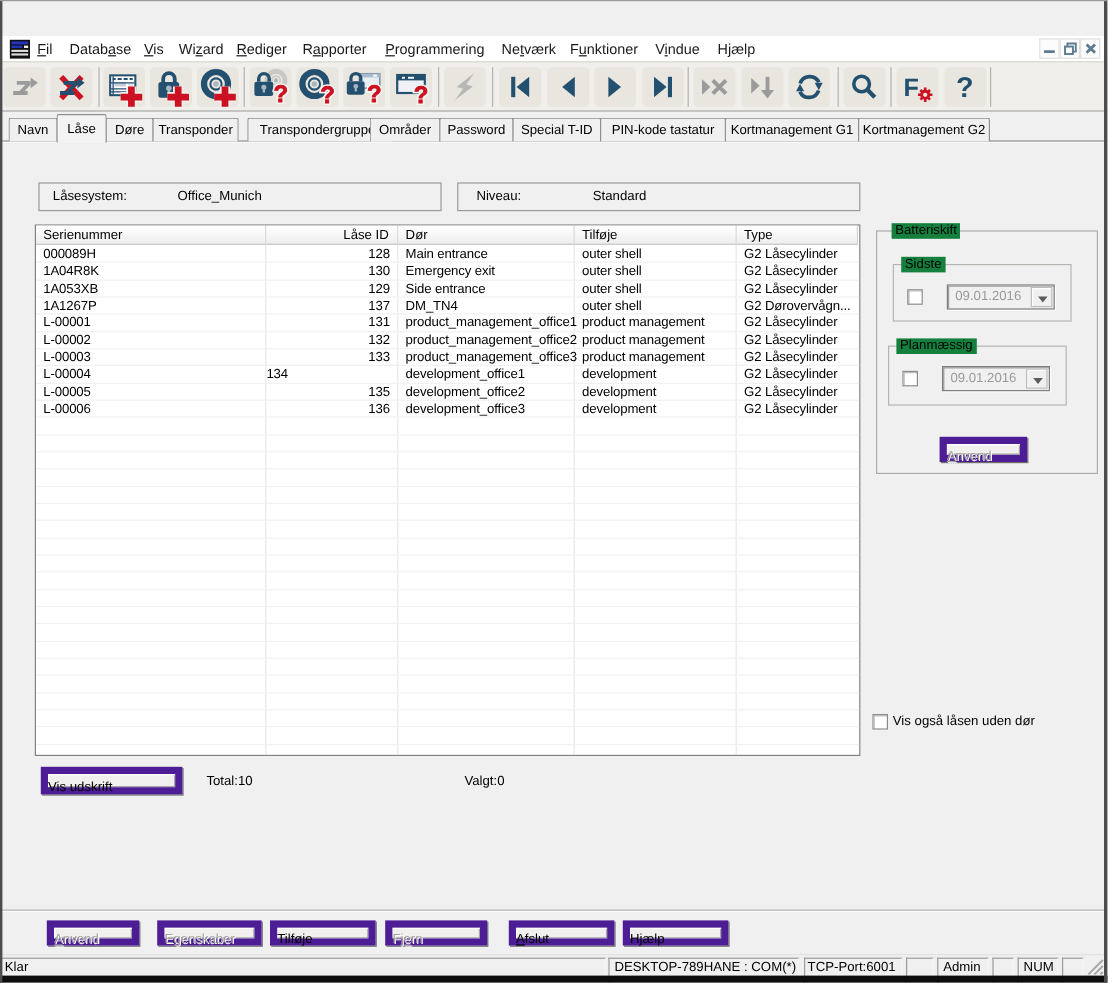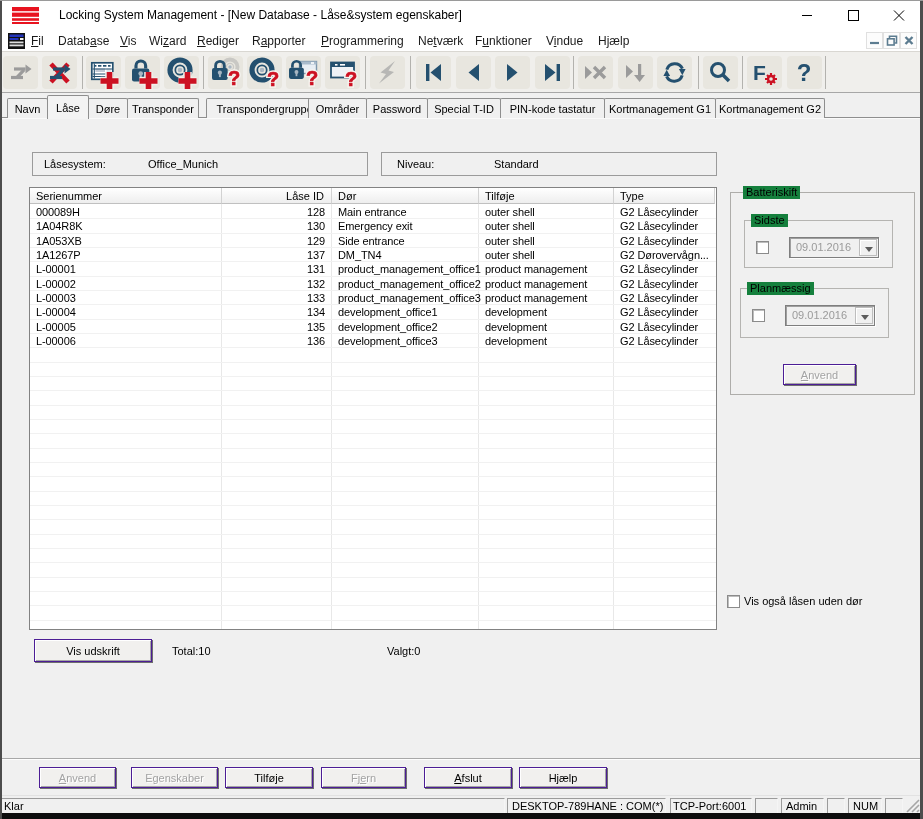--- a/index.html
+++ b/index.html
@@ -18,55 +18,39 @@
 .tab.sel { top:95px; height:24px; background:#f3f3f3; padding-top:6px; z-index:3; }
 #pageline { position:absolute; left:0px; top:117px; width:923px; height:2px; border-top:1px solid #8e8e8e; background:#fafafa; }
 .fieldbox { position:absolute; border:1px solid #9b9b9b; background:#f0f0f0; font-size:11px; }
 #table { position:absolute; left:29px; top:187px; width:688px; height:443px; background:#ffffff; border:1px solid #828282; }
 .th { position:absolute; top:0; height:16px; background:linear-gradient(#ffffff,#eeeeee); border-right:1px solid #d2d2d2; border-bottom:1px solid #c0c0c0; font-size:11px; color:#000; padding:2px 0 0 6px; }
 .col { position:absolute; top:16px; bottom:0; width:1px; background:#e8e8e8; }
 .rowline { position:absolute; left:0; width:100%; height:1px; background:#f1f1f1; }
 .cell { position:absolute; font-size:11px; letter-spacing:-0.1px; color:#000; white-space:nowrap; height:14px; }
 .group { position:absolute; border:1px solid #aeadaa; }
 .group > span { position:absolute; top:-7px; left:8px; background:#15803d; padding:0 3px; font-size:11px; color:#000; line-height:13px; }
-.cbtn { position:absolute; background:#f1f0ee; border:1px solid #4c1d95; box-shadow:inset 1px 1px 0 #ffffff, inset -1px -1px 0 #a5a5a5, 1px 1px 0 #6e6e6e; font-size:11px; color:#000; text-align:center; }
+.cbtn { position:absolute; background:#f1f0ee; border:6px solid #4c1d95; box-shadow:inset 1px 1px 0 #ffffff, inset -1px -1px 0 #a5a5a5, 1px 1px 0 #6e6e6e; font-size:11px; color:#000; text-align:left; }
 .cbtn.dis { color:#a3a3a3; text-shadow:1px 1px 0 #fff; }
 .chk { position:absolute; width:13px; height:13px; background:#fff; border:1px solid #8b8b8b; box-shadow:inset 1px 1px 0 #bdbdbd; }
 .combo { position:absolute; background:#f0f0f0; border:1px solid #7e7e7e; box-shadow:inset 1px 1px 0 #9f9f9f, 1px 1px 0 #fdfdfd; }
 .combo .txt { position:absolute; left:6px; top:3px; font-size:11px; color:#9a9a9a; }
 .combo .drop { position:absolute; right:1px; top:1px; bottom:1px; width:18px; background:#f0f0f0; border:1px solid #bdbdbd; box-shadow:inset 1px 1px 0 #fff; }
 .combo .drop:after { content:""; position:absolute; left:5px; top:7px; border:4px solid transparent; border-top:5px solid #5c5c5c; }
 #statusbar { position:absolute; left:0; top:795px; width:100%; height:18px; background:#f0f0f0; border-top:1px solid #e2e2e2; font-size:11px; }
 .sseg { position:absolute; top:2px; height:28px; border:1px solid #9b9b9b; border-bottom-color:#f5f5f5; border-right-color:#f5f5f5; color:#000; padding:1px 0 0 4px; white-space:nowrap; overflow:visible; }
 #blackstrip { position:absolute; left:0; top:813px; width:100%; height:6px; background:#0d0d0d; }
 .lbl { position:absolute; font-size:11px; color:#000; white-space:nowrap; }
 u { text-decoration:underline; }
 </style>
 </head>
 <body>
 <div id="win">
   <div class="abs" style="left:0;top:0;width:2px;height:819px;background:#4d4d4d;z-index:50"></div>
   <div class="abs" style="left:920px;top:0;width:3px;height:819px;background:#4d4d4d;z-index:50"></div>
   <div class="abs" style="left:0;top:0;width:923px;height:1px;background:#9a9a9a;z-index:50"></div>
-  <div id="titlebar">
-    <svg class="abs" style="left:12px;top:7px" width="27" height="17" viewBox="0 0 27 17">
-      <rect x="0" y="0" width="27" height="4.2" fill="#e8131f"></rect>
-      <rect x="0" y="5.6" width="27" height="4.2" fill="#e8131f"></rect>
-      <rect x="0" y="11.2" width="27" height="2.6" fill="#e8131f"></rect>
-      <rect x="0" y="15" width="27" height="2" fill="#e8131f"></rect>
-    </svg>
-    <div id="title-text">Locking System Management - [New Database - Låse&amp;system egenskaber]</div>
-    <svg class="abs" style="left:797px;top:0" width="120" height="30" viewBox="0 0 120 30">
-      <g stroke="#000" stroke-width="1" fill="none">
-        <path d="M5 15.5 H15"></path>
-        <rect x="51.5" y="10.5" width="10" height="10"></rect>
-        <path d="M97 10.5 L107 20.5 M107 10.5 L97 20.5"></path>
-      </g>
-    </svg>
-  </div>
   <div id="menubar">
     <svg class="abs" style="left:8px;top:3px" width="17" height="16" viewBox="0 0 17 16">
       <rect x="0" y="0" width="17" height="16" fill="#111"></rect>
       <rect x="1.5" y="1.5" width="14" height="2.5" fill="#2233bb"></rect>
       <rect x="1.5" y="5" width="9" height="2" fill="#2233bb"></rect>
       <rect x="12" y="5" width="3.5" height="2" fill="#eee"></rect>
       <rect x="1.5" y="8.5" width="14" height="1.8" fill="#ddd"></rect>
       <rect x="1.5" y="11.5" width="14" height="1.8" fill="#ddd"></rect>
     </svg>
     <span class="menuitem" style="left:31px"><u>F</u>il</span>
@@ -359,21 +343,21 @@
         <div class="cell" style="left:192px;top:89.65px;width:103px;text-align:right">132</div>
         <div class="cell" style="left:308px;top:89.65px">product_management_office2</div>
         <div class="cell" style="left:455px;top:89.65px">product management</div>
         <div class="cell" style="left:590px;top:89.65px">G2 Låsecylinder</div>
         <div class="cell" style="left:6px;top:103.98px">L-00003</div>
         <div class="cell" style="left:192px;top:103.98px;width:103px;text-align:right">133</div>
         <div class="cell" style="left:308px;top:103.98px">product_management_office3</div>
         <div class="cell" style="left:455px;top:103.98px">product management</div>
         <div class="cell" style="left:590px;top:103.98px">G2 Låsecylinder</div>
         <div class="cell" style="left:6px;top:118.31px">L-00004</div>
-        <div class="cell" style="left:192px;top:118.31px;width:103px;text-align:right">134</div>
+        <div class="cell" style="left:192px;top:118.31px;width:103px;text-align:left">134</div>
         <div class="cell" style="left:308px;top:118.31px">development_office1</div>
         <div class="cell" style="left:455px;top:118.31px">development</div>
         <div class="cell" style="left:590px;top:118.31px">G2 Låsecylinder</div>
         <div class="cell" style="left:6px;top:132.64px">L-00005</div>
         <div class="cell" style="left:192px;top:132.64px;width:103px;text-align:right">135</div>
         <div class="cell" style="left:308px;top:132.64px">development_office2</div>
         <div class="cell" style="left:455px;top:132.64px">development</div>
         <div class="cell" style="left:590px;top:132.64px">G2 Låsecylinder</div>
         <div class="cell" style="left:6px;top:146.97px">L-00006</div>
         <div class="cell" style="left:192px;top:146.97px;width:103px;text-align:right">136</div>

